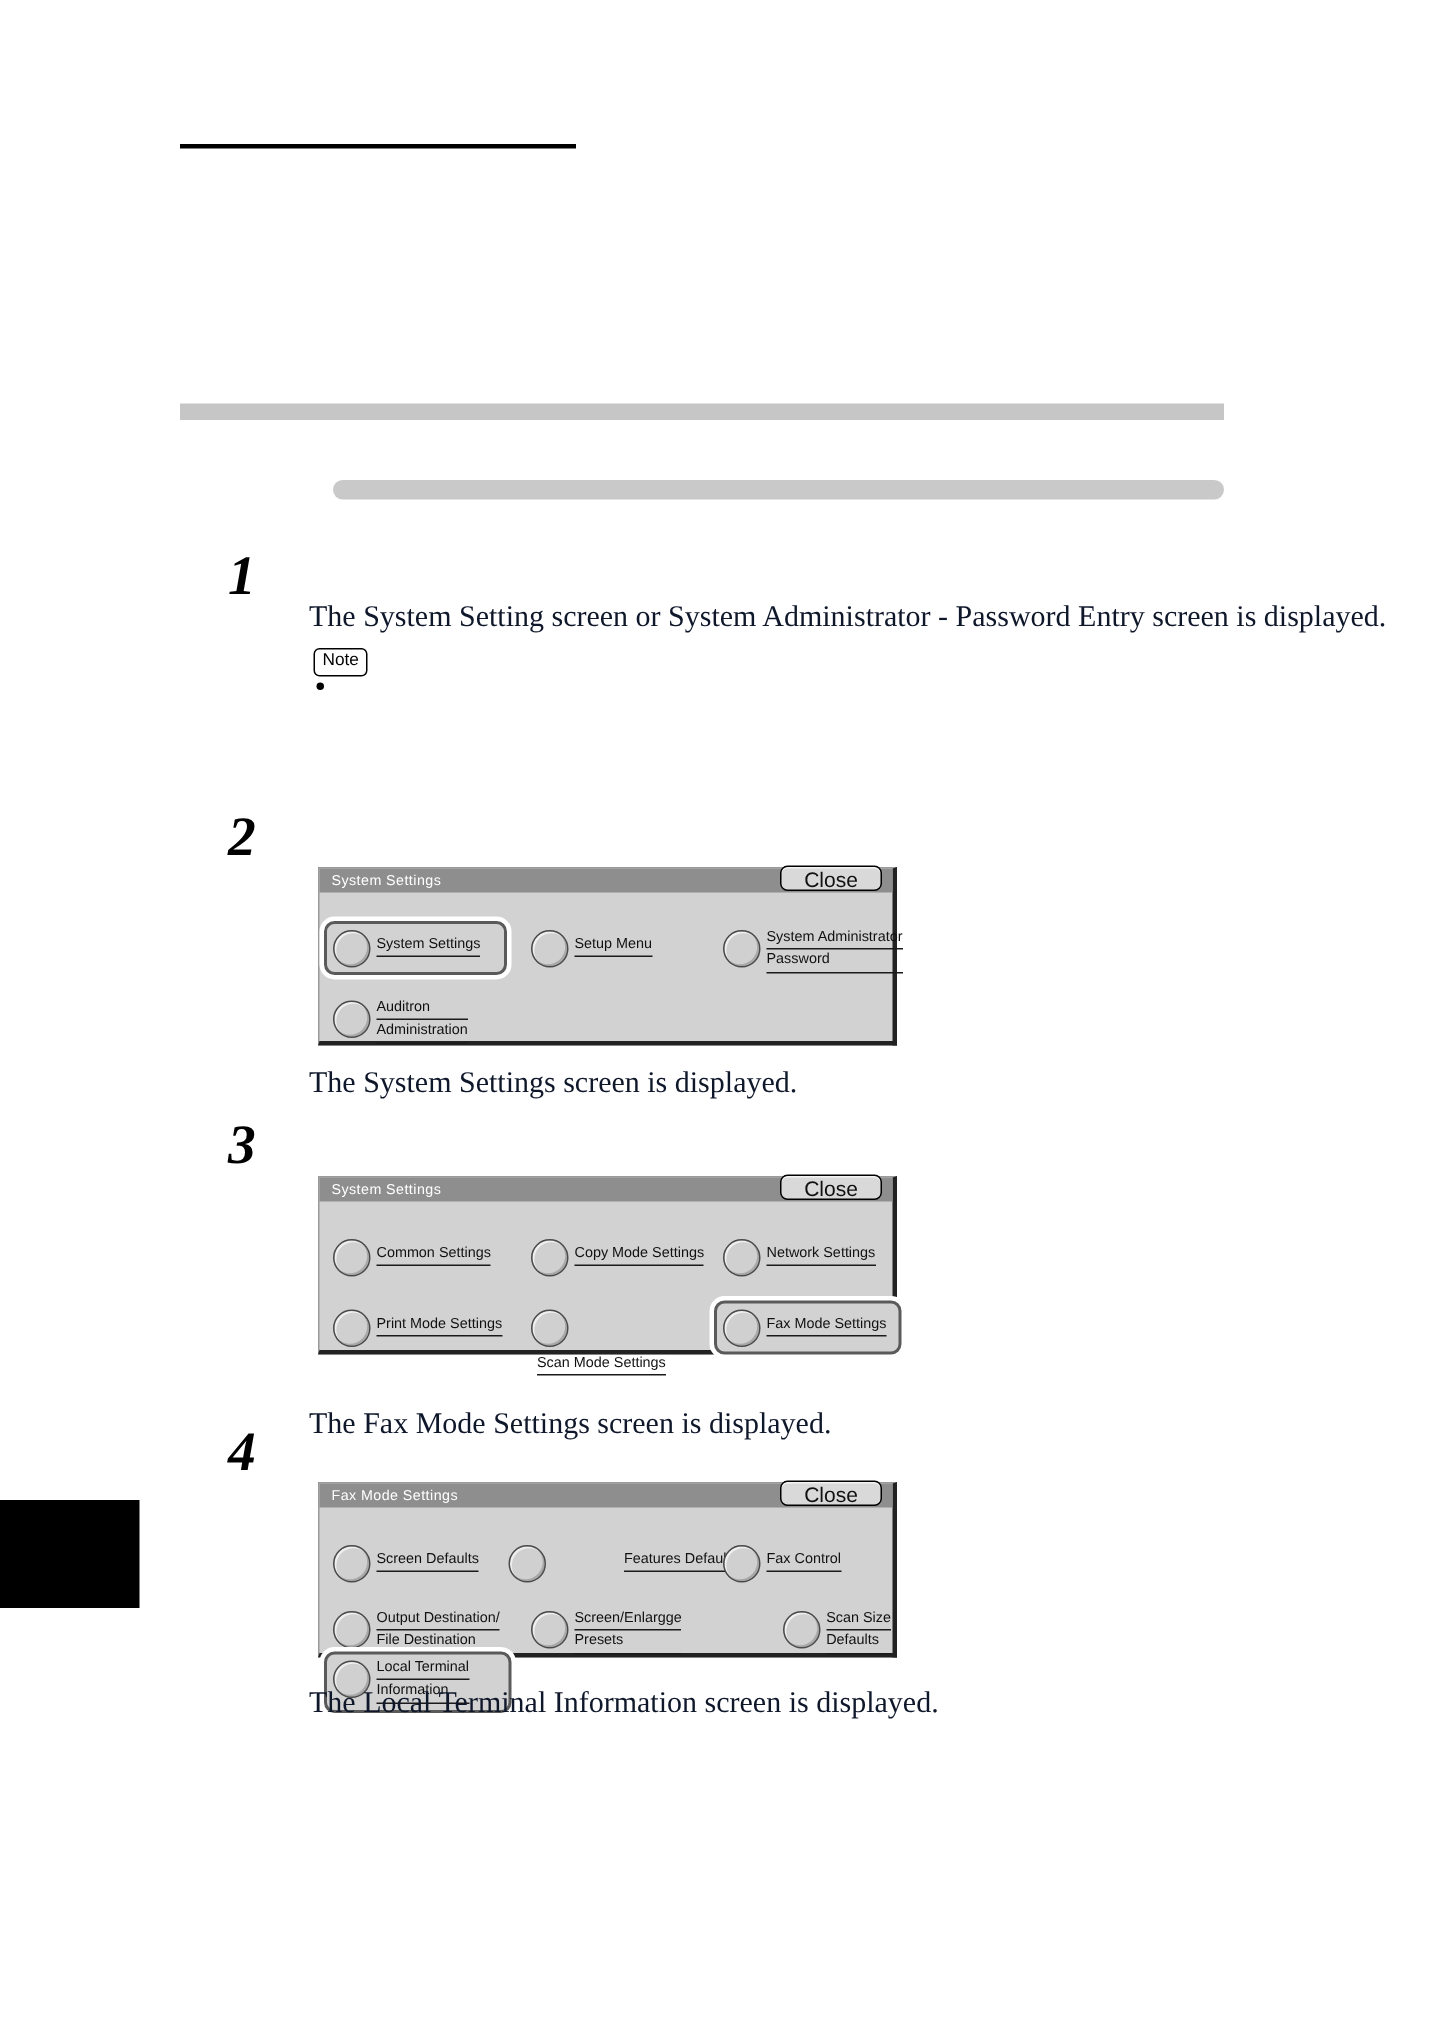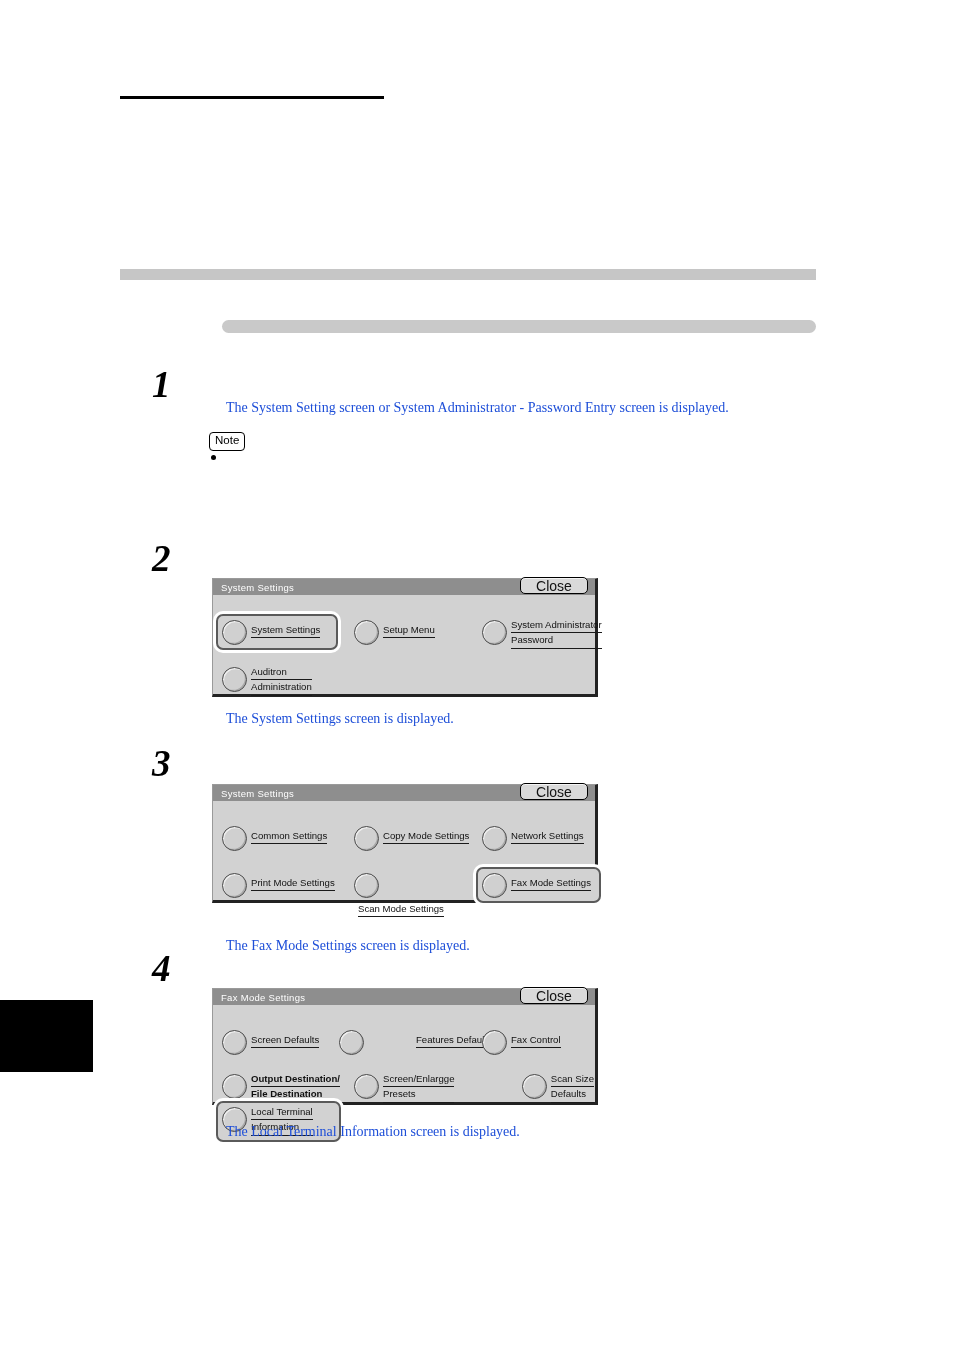--- a/index.html
+++ b/index.html
@@ -54,25 +54,24 @@
     font-family: "Liberation Serif", serif;
     font-weight: bold;
     font-style: italic;
     font-size: 37px;
     color: #000;
     line-height: 1;
   }
   .body-text {
     position: absolute;
     font-family: "Liberation Serif", serif;
-    font-size: 14px;
-    color: #1d4ed8;
+    font-size: 20px;
+    color: #0f172a;
     white-space: nowrap;
     line-height: 1.25;
-    margin-left: 20px;
   }
 
   
   .note-box {
     position: absolute;
     left: 209px;
     top: 432px;
     border: 1.3px solid #000;
     border-radius: 4px;
     padding: 1px 5px 2px 5px;
@@ -300,21 +299,21 @@
         <div class="lcd-labels">
           <span class="lbl">Features Defaults</span>
         </div>
       </div>
       <div class="lcd-item" style="left: 263px; top: 19px; width: 125px;">
         <div class="lcd-circle"></div>
         <div class="lcd-labels">
           <span class="lbl">Fax Control</span>
         </div>
       </div>
-      <div class="lcd-item" style="left: 3px; top: 63px; width: 125px; font-weight: bold;">
+      <div class="lcd-item" style="left: 3px; top: 63px; width: 125px;">
         <div class="lcd-circle"></div>
         <div class="lcd-labels" style="padding-top: 0px;">
           <span class="lbl">Output Destination/</span>
           <span class="lbl">File Destination</span>
         </div>
       </div>
       <div class="lcd-item" style="left: 135px; top: 63px; width: 125px;">
         <div class="lcd-circle"></div>
         <div class="lcd-labels" style="padding-top: 0px;">
           <span class="lbl">Screen/Enlargge</span>

